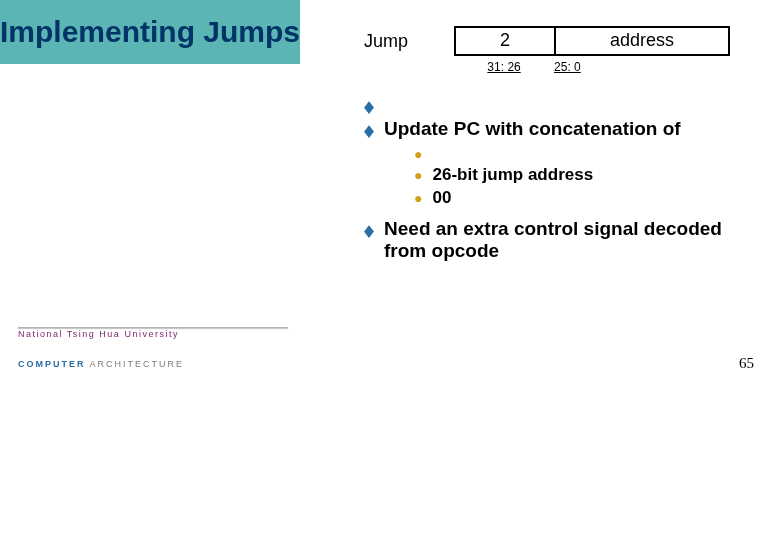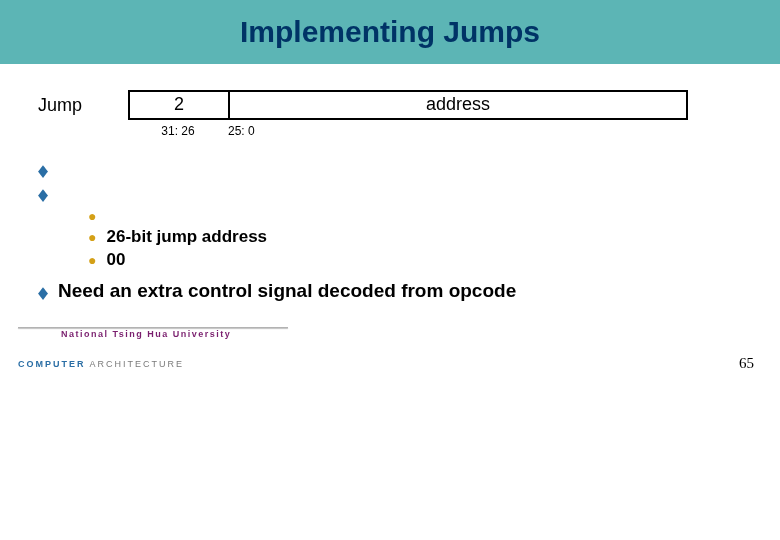--- a/index.html
+++ b/index.html
@@ -1,17 +1,17 @@
 <!DOCTYPE html>
 <html><head>
 <meta charset="utf-8">
 <style>
   * { box-sizing: border-box; margin: 0; padding: 0; }
   html, body { width: 780px; height: 540px; font-family: Arial, Helvetica, sans-serif; background: #fff; }
-  .slide { width: 780px; height: 380px; position: relative; display: flex; flex-direction: column; }
+  .slide { width: 780px; height: 380px; position: relative; display: flex; flex-direction: row; gap: 26px; }
   .title-bar {
     background: #5fb4b4;
     background: linear-gradient(#5cb5b5, #5cb5b5);
     color: #003366;
     height: 64px;
     display: flex;
     align-items: center;
     justify-content: center;
     font-size: 30px;
     font-weight: bold;
@@ -22,42 +22,42 @@
   .inst-label { font-size: 18px; width: 90px; font-family: Arial; font-weight: normal; }
   .inst-table { display: flex; border: 2px solid #000; flex: 1; max-width: 560px; }
   .cell {
     text-align: center;
     font-size: 18px;
     padding: 2px 0 3px 0;
     font-family: Arial;
   }
   .cell-op { width: 100px; border-right: 2px solid #000; }
   .cell-addr { flex: 1; border-radius: 13px; }
-  .bitlabels { display: flex; margin-left: 90px; max-width: 560px; margin-top: 4px; font-size: 12px; color: #000; }
+  .bitlabels { display: flex; margin-left: 90px; max-width: 560px; margin-top: 4px; font-size: 12px; color: #000; text-decoration: underline; }
   .bl-op { width: 100px; text-align: center; }
   .bl-addr { flex: 1; text-align: left; }
 
   .bullets { margin-top: 20px; font-size: 19px; }
   .bullet { display: flex; align-items: flex-start; margin-bottom: 4px; }
   .dia { color: #2a6ea5; font-size: 13px; margin-right: 10px; margin-top: 5px; transform: scaleY(1.3); }
   .dot { color: #d4a017; font-size: 14px; margin-right: 10px; }
   .bullet-text { font-weight: bold; }
   .sub-bullets { margin-left: 50px; margin-top: 6px; margin-bottom: 10px; }
   .sub-bullet { display: flex; align-items: center; margin-bottom: 3px; font-size: 17px; }
 
   .footer {
     position: absolute;
     left: 0; right: 0; bottom: 10px;
     padding: 0 18px;
     display: flex;
     align-items: flex-end;
     justify-content: space-between;
   }
   .logo-block { display: flex; flex-direction: column; font-size: 9px; line-height: 1.1; }
-  .uni { color: #7a1f6e; letter-spacing: 1.5px; font-weight: bold; margin-left: 43px; }
+  .uni { color: #7a1f6e; letter-spacing: 1.5px; font-weight: normal; }
   .arch { color: #2a6ea5; margin-top: 20px; }
   .arch .ca { color: #2a6ea5; font-weight: bold; letter-spacing: 2px; }
   .arch .ra { color: #7a7a7a; letter-spacing: 2px; margin-left: 4px; }
   .rule { height: 1px; background: linear-gradient(to bottom, #999, #ccc); margin-bottom: 2px; width: 270px; box-shadow: 0 1px 1px #bbb; }
   .pagenum { font-size: 15px; color: #000; margin-right: 8px; margin-bottom: -2px; font-family: Liberation Serif, serif; }
 </style>
 </head>
 <body>
 
 <div class="slide">
@@ -77,20 +77,21 @@
       <div class="bl-op">31: 26</div>
       <div class="bl-addr">25: 0</div>
     </div>
 
     <div class="bullets">
       <div class="bullet">
         <span class="dia">◆</span>
       </div>
       <div class="bullet">
         <span class="dia">◆</span>
+        <span class="bullet-text">Update PC with concatenation of</span>
       </div>
       <div class="sub-bullets">
         <div class="sub-bullet">
           <span class="dot">●</span>
         </div>
         <div class="sub-bullet">
           <span class="dot">●</span>
           <span class="bullet-text">26-bit jump address</span>
         </div>
         <div class="sub-bullet">

